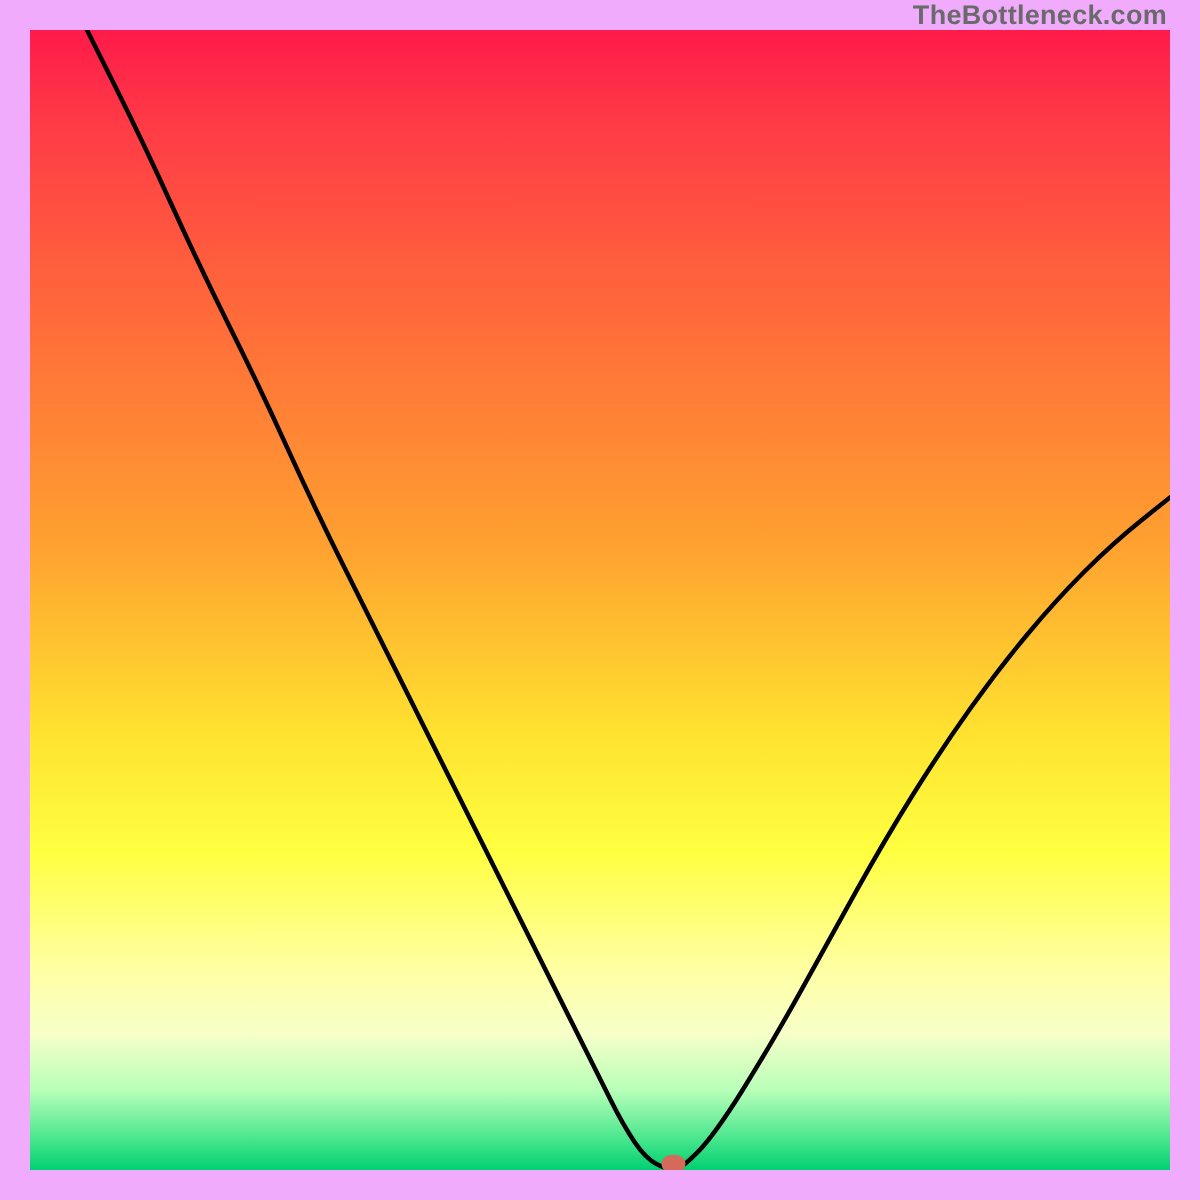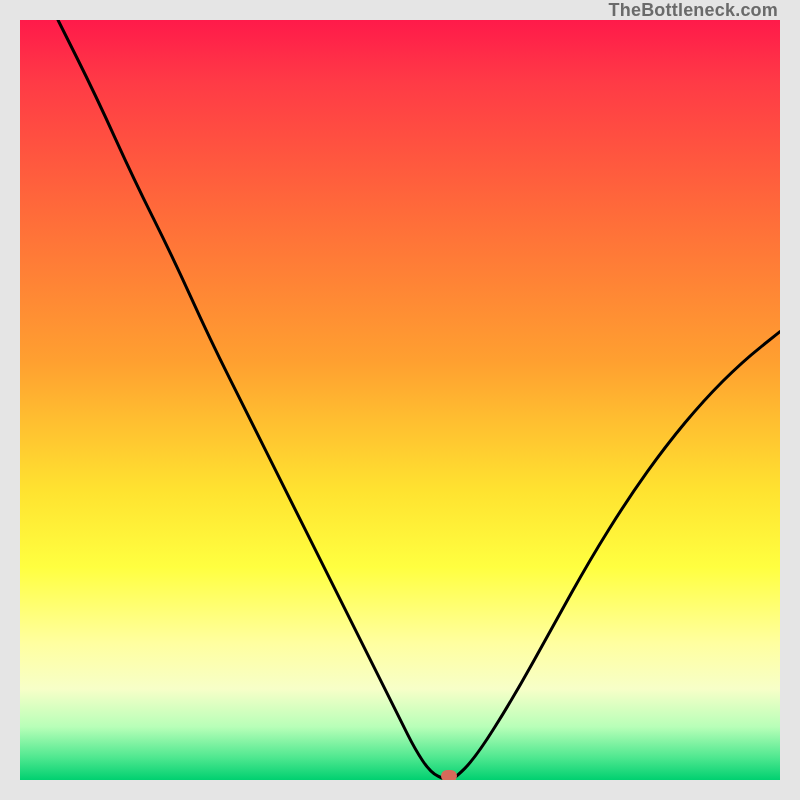--- a/index.html
+++ b/index.html
@@ -7,21 +7,21 @@
     padding: 0;
     width: 800px;
     height: 800px;
     background: #000;
     overflow: hidden;
   }
   .frame {
     position: relative;
     width: 800px;
     height: 800px;
-    background: #e5e5e5;
+    background: #f0abfc;
   }
   .plot-area {
     position: absolute;
     left: 20px;
     top: 20px;
     width: 760px;
     height: 760px;
     overflow: hidden;
   }
   .gradient-bg {

